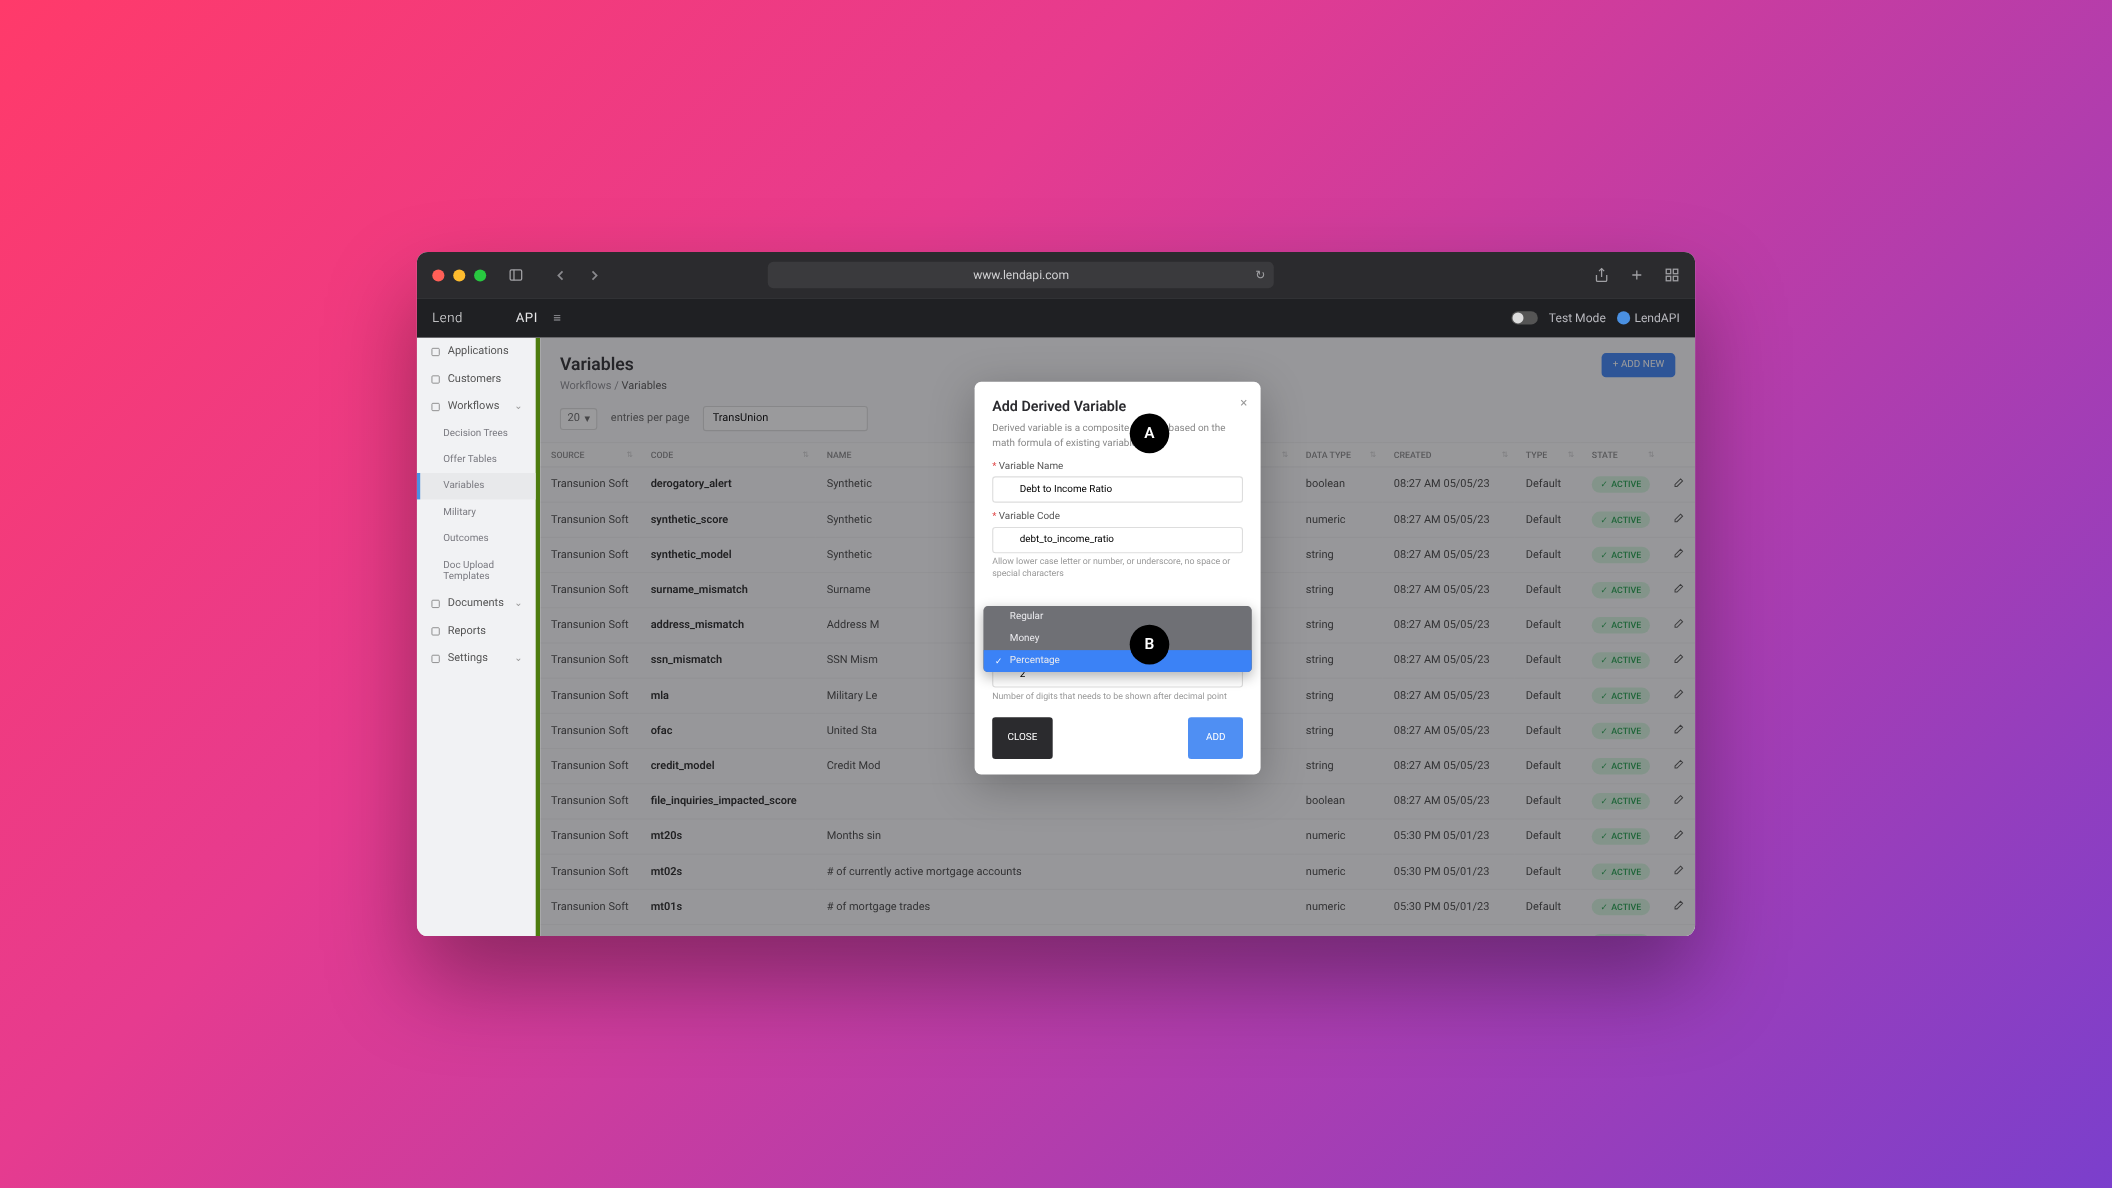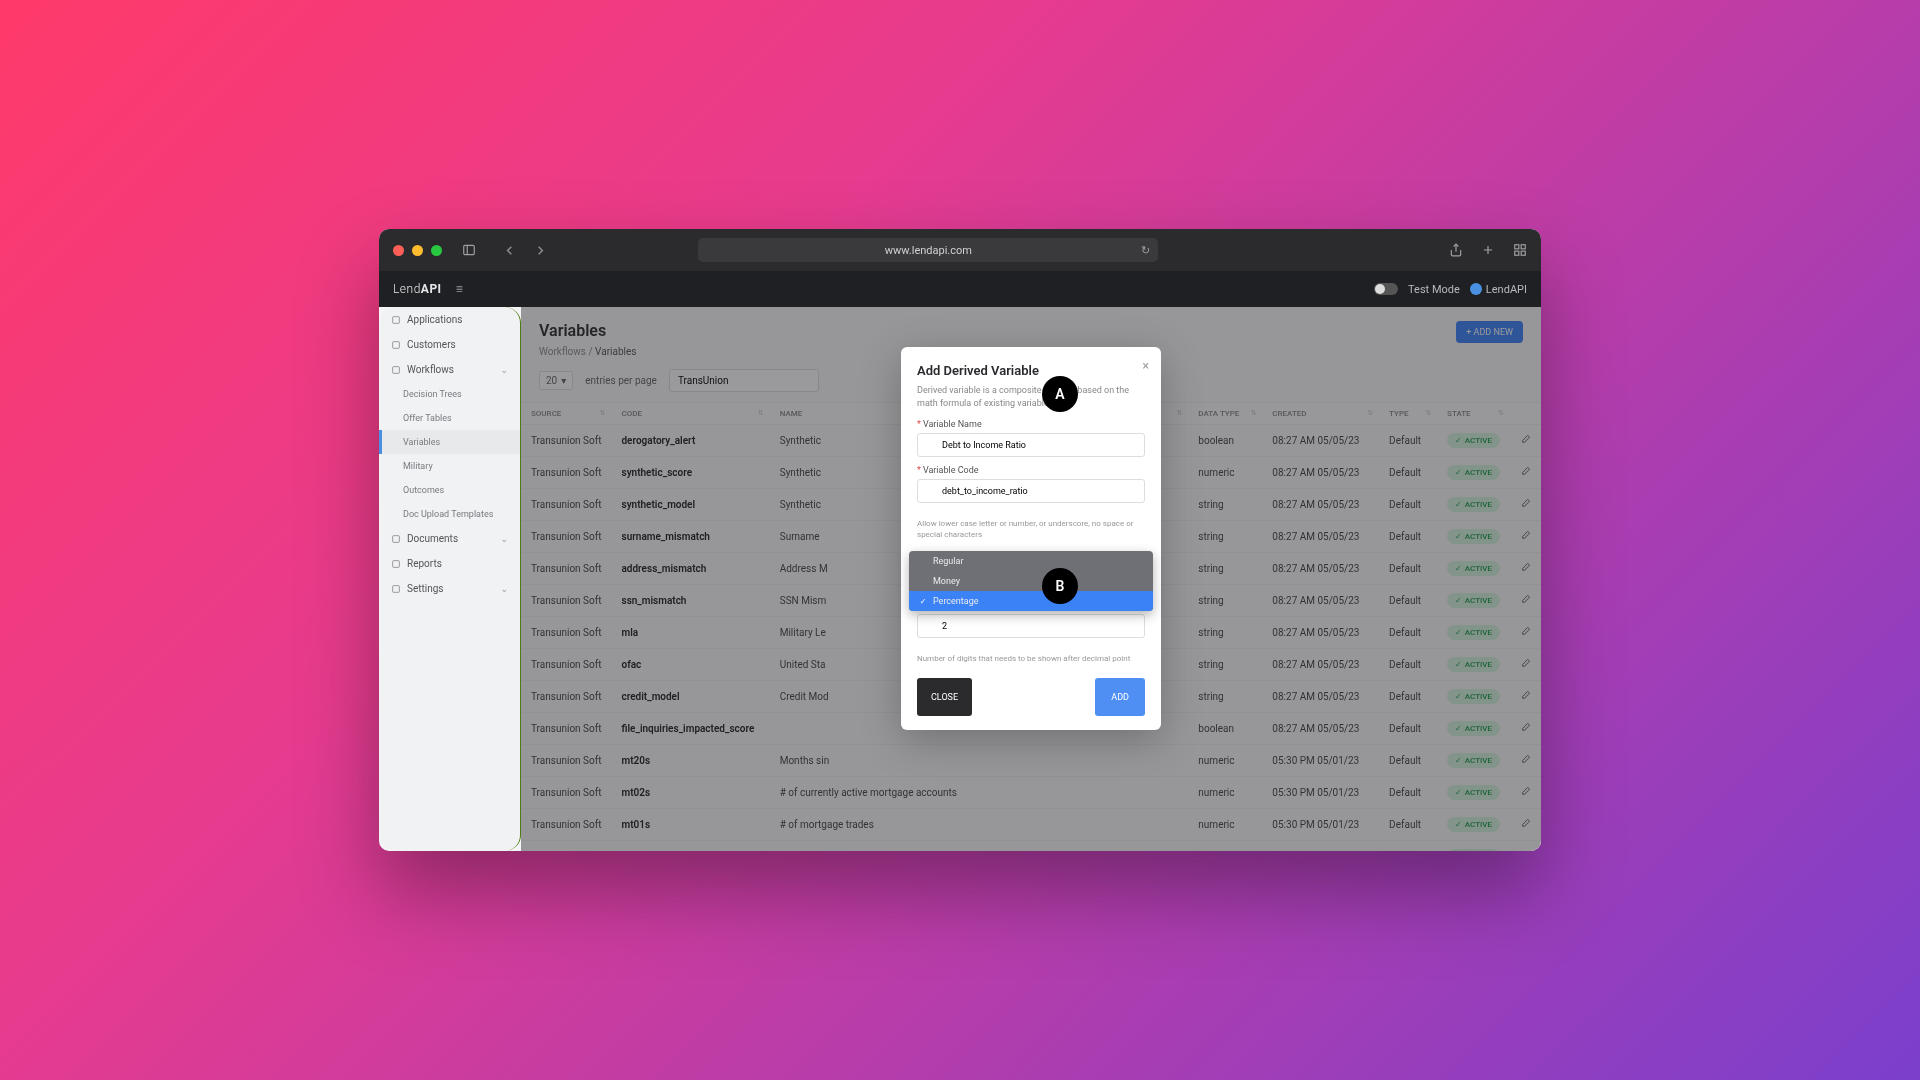--- a/index.html
+++ b/index.html
@@ -69,39 +69,38 @@
 .topbar {
   height: 36px;
   background: #1f2023;
   color: #e6e6e8;
   display: flex;
   align-items: center;
   padding: 0 14px;
   font-size: 12px;
 }
 .logo { font-weight: 300; letter-spacing: .5px; }
-.logo b { font-weight: 700; }
+.logo b { font-weight: 400; margin-left: 48px; }
 .hamburger { margin-left: 14px; color: #9a9aa0; cursor: pointer; }
 .topbar-right { margin-left: auto; display: flex; align-items: center; gap: 10px; font-size: 11px; color: #b8b8be; }
 .test-toggle {
   width: 24px; height: 12px; background: #555; border-radius: 6px; position: relative;
 }
 .test-toggle::after { content:''; position:absolute; left:1px; top:1px; width:10px; height:10px; background:#ddd; border-radius:50%; }
 .user-chip { display:flex; align-items:center; gap:4px; }
 .user-chip .dot { width:12px; height:12px; background:#4a90e2; border-radius:50%; }
 
 .body-row { flex: 1; display: flex; overflow: hidden; }
 .sidebar {
-  width: 142px;
+  width: 112px;
   background: #f1f2f4;
-  border-right: 1px solid #4d7c0f;
+  border-right: 4px solid #4d7c0f;
   font-size: 10px;
   color: #555;
   overflow-y: auto;
-  border-radius: 16px;
 }
 .side-item {
   padding: 7px 12px;
   display: flex;
   align-items: center;
   gap: 6px;
   cursor: pointer;
   position: relative;
 }
 .side-item.sub { padding-left: 24px; font-size: 9px; color: #7a7a80; }
@@ -209,21 +208,21 @@
   color: #444;
 }
 .modal-title { font-size: 13px; font-weight: 600; color: #2a2a2e; margin-bottom: 6px; }
 .modal-close { position: absolute; top: 12px; right: 12px; color: #999; cursor: pointer; font-size: 12px; }
 .modal-desc { font-size: 9px; color: #888; line-height: 1.4; margin: 6px 0 10px; }
 .field-label { font-size: 9px; color: #555; margin: 8px 0 4px; }
 .field-label .req { color: #e04848; margin-right: 2px; }
 .text-input {
   width: 100%; padding: 6px 24px; font-size: 9px; border: 1px solid #ddd; border-radius: 3px;
 }
-.hint { font-size: 8px; color: #999; margin-top: 16px; line-height: 1.3; }
+.hint { font-size: 8px; color: #999; margin-top: 3px; line-height: 1.3; }
 .modal-footer { display:flex; justify-content: space-between; margin-top: 14px; }
 .btn-close { background:#2b2b2e; color:#fff; font-size:9px; padding:6px 14px; border:none; border-radius:3px; cursor:pointer; }
 .btn-add { background:#4f8ff3; color:#fff; font-size:9px; padding:14px 16px; border:none; border-radius:3px; cursor:pointer; }
 
 .dropdown-panel {
   position: absolute;
   left: 8px; top: 204px;
   width: 244px;
   background: #6f7075;
   border-radius: 4px;

